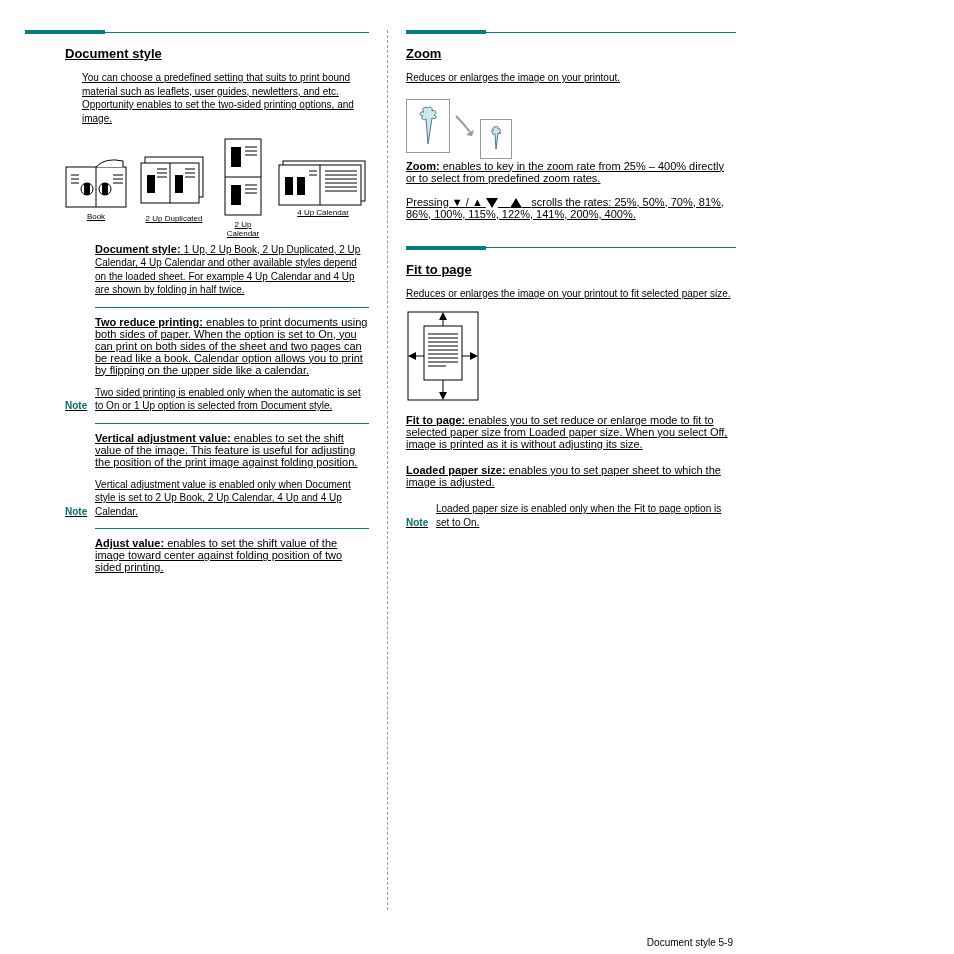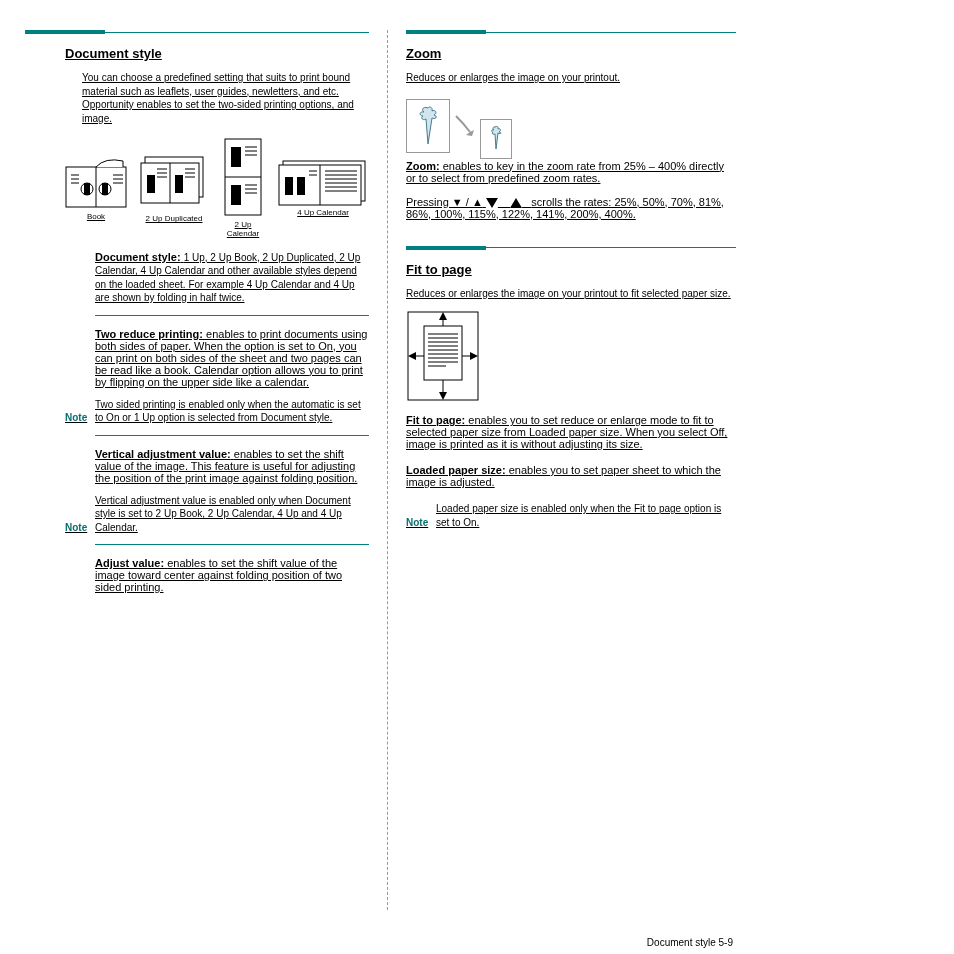--- a/index.html
+++ b/index.html
@@ -57,21 +57,21 @@
     height: 1px;
     background: #008080;
   }
   .sep-line {
     height: 1px;
     background: #008080;
     margin: 10px 0 8px 70px;
   }
   .subhead {
     margin-left: 70px;
-    margin-top: 12px;
+    margin-top: 4px;
     margin-bottom: 6px;
   }
   .body-text {
     margin-left: 70px;
     line-height: 1.35;
     font-size: 10px;
   }
   .note-row {
     display:flex;align-items:flex-end;margin-left:40px;margin-top:10px;
     font-size:10px;line-height:1.35;

